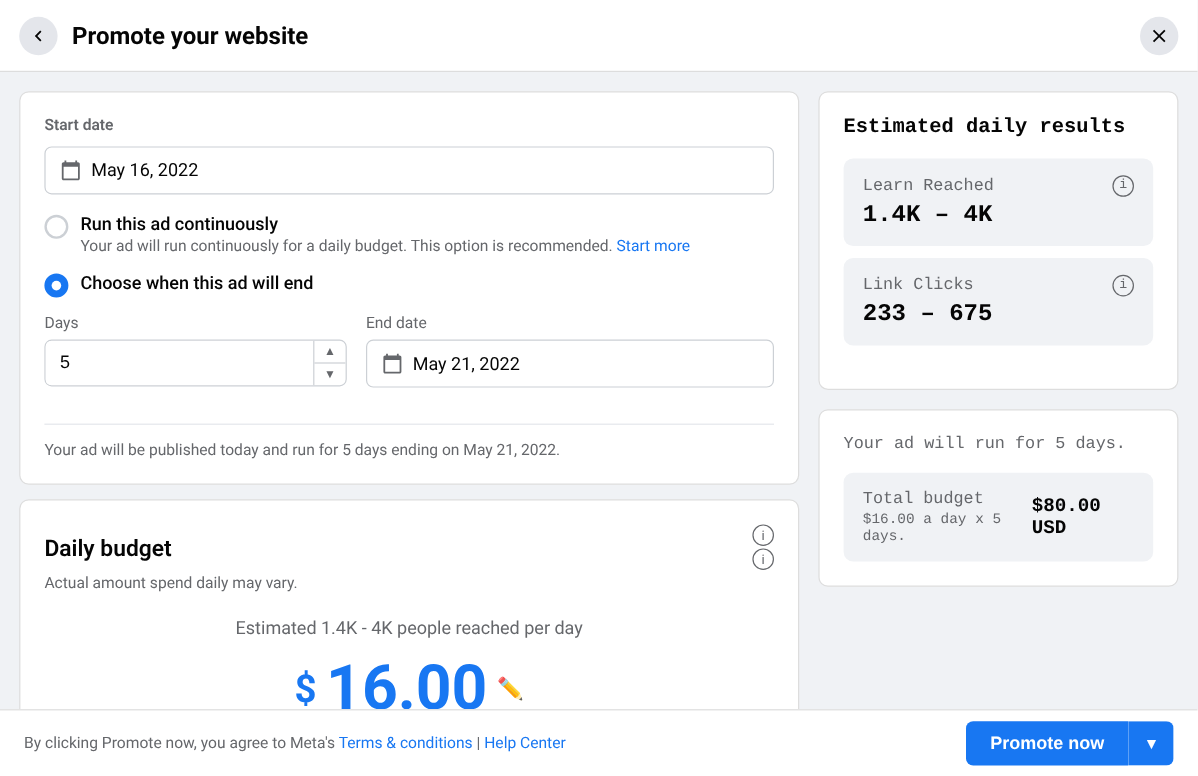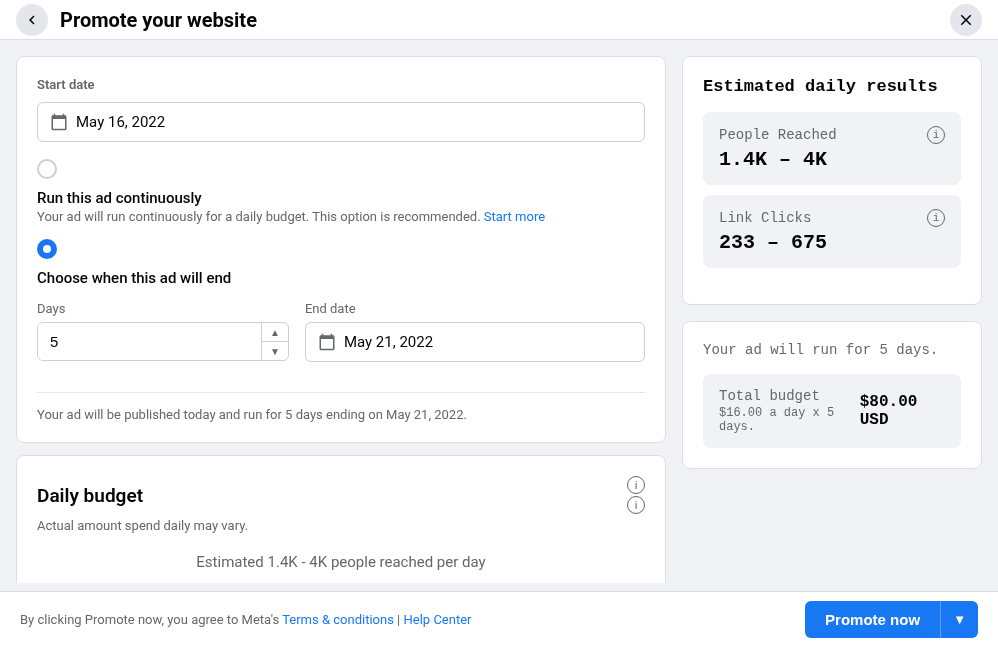--- a/index.html
+++ b/index.html
@@ -12,21 +12,21 @@
       position: relative;
     }
 
     
     .header {
       background: #fff;
       border-bottom: 1px solid #ddd;
       display: flex;
       align-items: center;
       padding: 0 16px;
-      height: 40px;
+      height: 60px;
       position: relative;
     }
     .header-back {
       width: 32px;
       height: 32px;
       border-radius: 50%;
       background: #e4e6eb;
       display: flex;
       align-items: center;
       justify-content: center;
@@ -95,21 +95,20 @@
       margin-bottom: 16px;
     }
     .date-input svg { width: 18px; height: 18px; fill: #65676b; flex-shrink: 0; }
     .date-input-text { font-size: 15px; color: #050505; }
 
     .radio-option {
       display: flex;
       align-items: flex-start;
       gap: 10px;
       margin-bottom: 14px;
-      flex-direction: column;
     }
     .radio-circle {
       width: 20px;
       height: 20px;
       border-radius: 50%;
       border: 2px solid #ccd0d5;
       background: #fff;
       flex-shrink: 0;
       margin-top: 1px;
     }
@@ -424,21 +423,21 @@
 
   </div>
 
   <div class="right-panel">
 
     <div class="results-card">
       <div class="results-title">Estimated daily results</div>
 
       <div class="metric-box">
         <div class="metric-header">
-          <span class="metric-label">People Reached</span>
+          <span class="metric-label">Learn Reached</span>
           <div class="info-icon">i</div>
         </div>
         <div class="metric-value">1.4K – 4K</div>
       </div>
 
       <div class="metric-box">
         <div class="metric-header">
           <span class="metric-label">Link Clicks</span>
           <div class="info-icon">i</div>
         </div>

